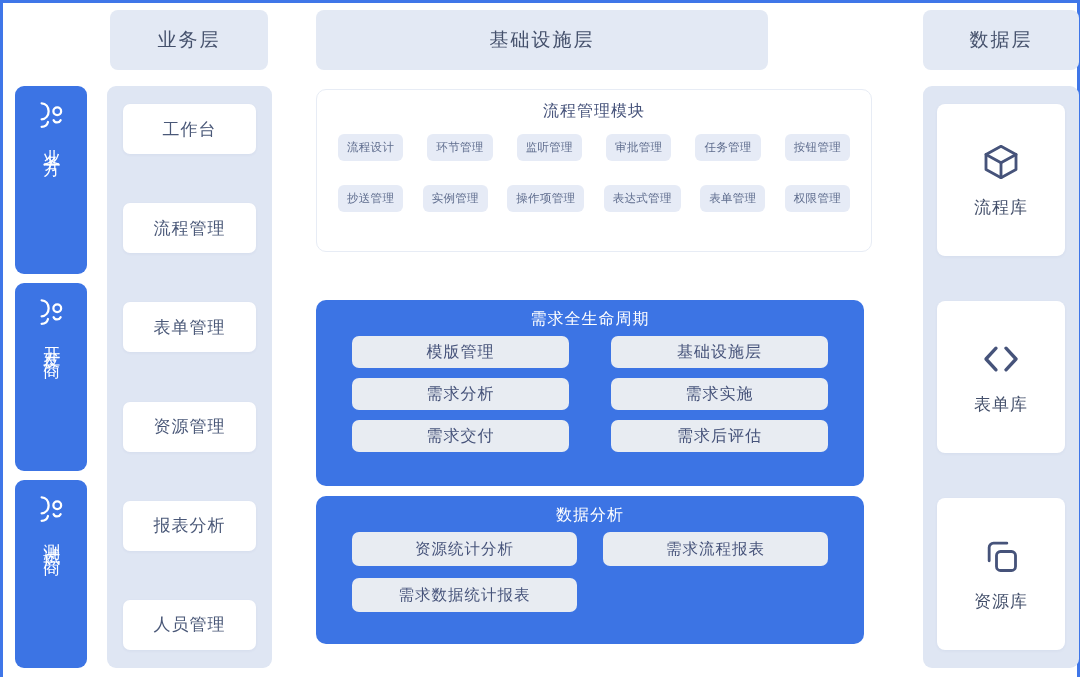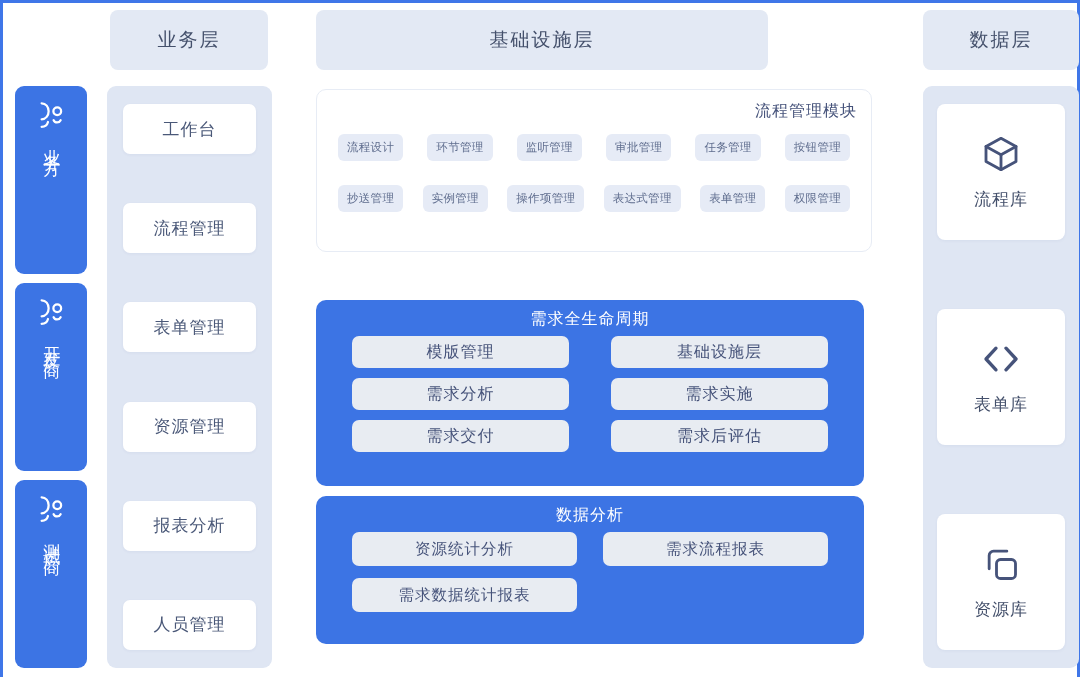--- a/index.html
+++ b/index.html
@@ -113,21 +113,21 @@
   .proc-card {
     position: absolute;
     left: 0; top: 3px;
     width: 556px; height: 163px;
     background: #ffffff;
     border: 1px solid #e7ecf5;
     border-radius: 10px;
     padding: 11px 14px 0 14px;
   }
   .proc-title {
-    text-align: right;
+    text-align: center;
     font-size: 16px;
     color: #45527a;
     letter-spacing: 1px;
     margin-bottom: 12px;
   }
   .tag-row {
     display: flex;
     justify-content: space-between;
     margin-bottom: 24px;
     padding: 0 7px;
@@ -191,21 +191,21 @@
     background: #dfe6f3;
     border-radius: 9px;
     padding: 18px 14px;
     display: flex;
     flex-direction: column;
     justify-content: space-between;
   }
   .data-card {
     background: #ffffff;
     border-radius: 8px;
-    height: 136px;
+    height: 152px;
     display: flex;
     flex-direction: column;
     align-items: center;
     justify-content: center;
     gap: 14px;
     box-shadow: 0 1px 3px rgba(80,100,150,0.07);
     font-family: Liberation Serif, serif;
   }
   .data-icon { width: 40px; height: 40px; color: #46537a; }
   .data-label {

